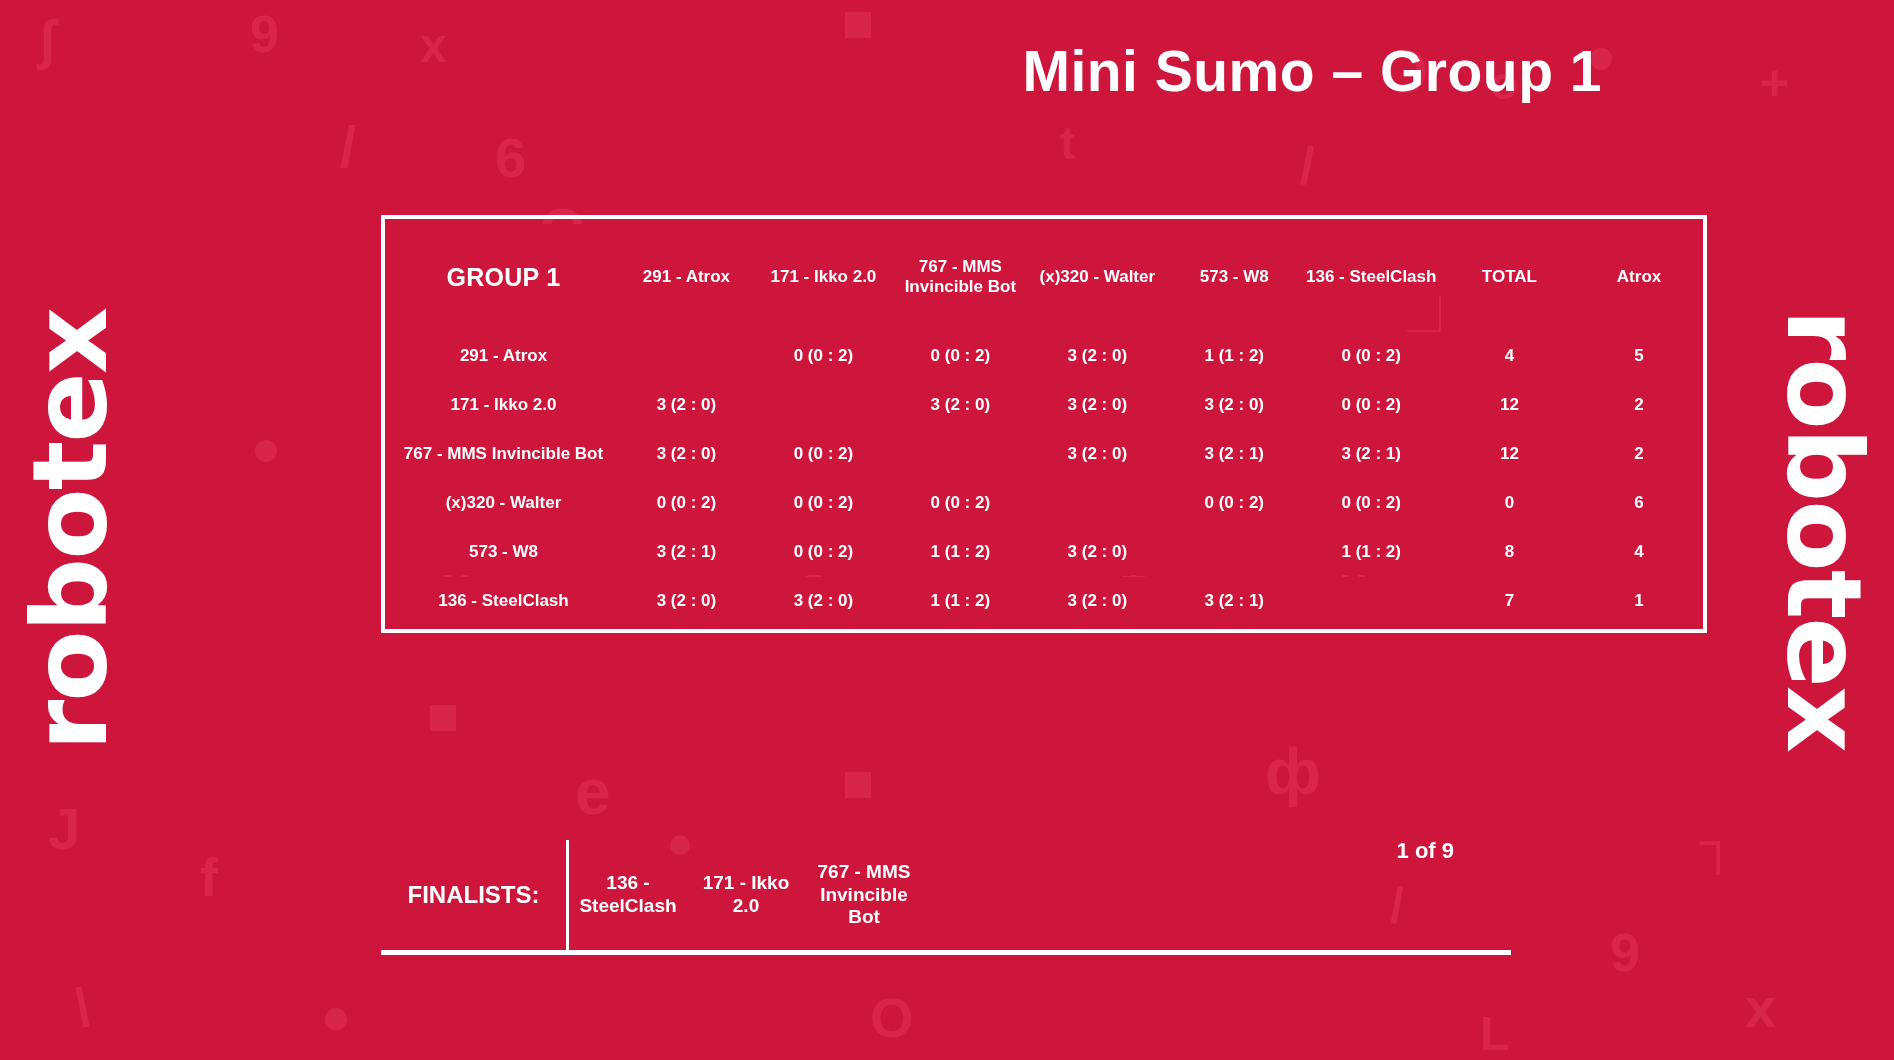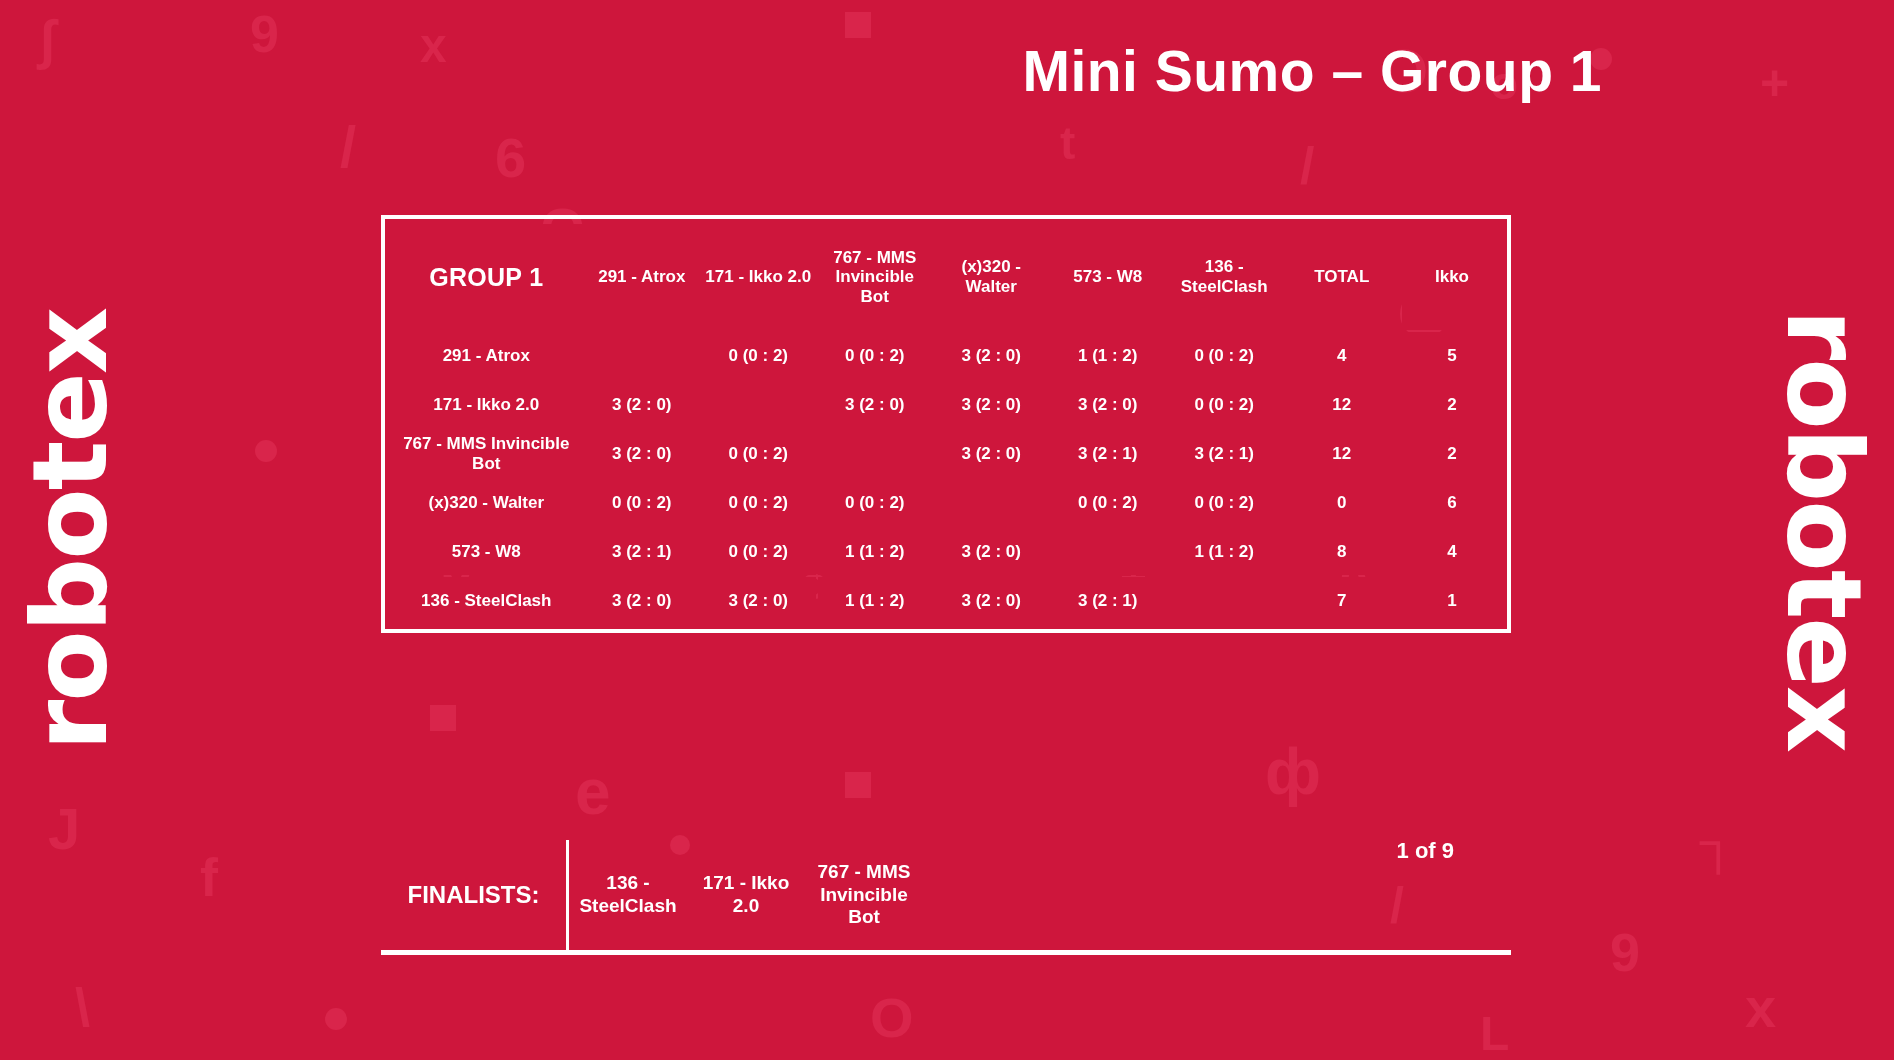--- a/index.html
+++ b/index.html
@@ -81,21 +81,21 @@
     font-weight: 700;
     letter-spacing: 0.5px;
     z-index: 3;
   }
 
   
   #standings-table-frame {
     position: absolute;
     left: 381px;
     top: 215px;
-    width: 1130px;
+    width: 1326px;
     border: 4px solid #ffffff;
     padding: 3px;
     z-index: 3;
   }
 
   table.standings {
     border-collapse: separate;
     border-spacing: 2px;
     width: 100%;
     table-layout: fixed;
@@ -256,21 +256,21 @@
     <thead>
       <tr>
         <th class="corner-head">GROUP 1</th>
       <th>291 - Atrox</th>
           <th>171 - Ikko 2.0</th>
           <th>767 - MMS Invincible Bot</th>
           <th>(x)320 - Walter</th>
           <th>573 - W8</th>
           <th>136 - SteelClash</th>
           <th>TOTAL</th>
-          <th>Ikko</th>
+          <th>Atrox</th>
         </tr>
     </thead>
     <tbody id="standings-body">
         <tr>
           <td class="rowlabel">291 - Atrox</td>
           <td class="empty-cell"></td>
           <td>0  (0 : 2)</td>
           <td>0  (0 : 2)</td>
           <td>3  (2 : 0)</td>
           <td>1  (1 : 2)</td>

